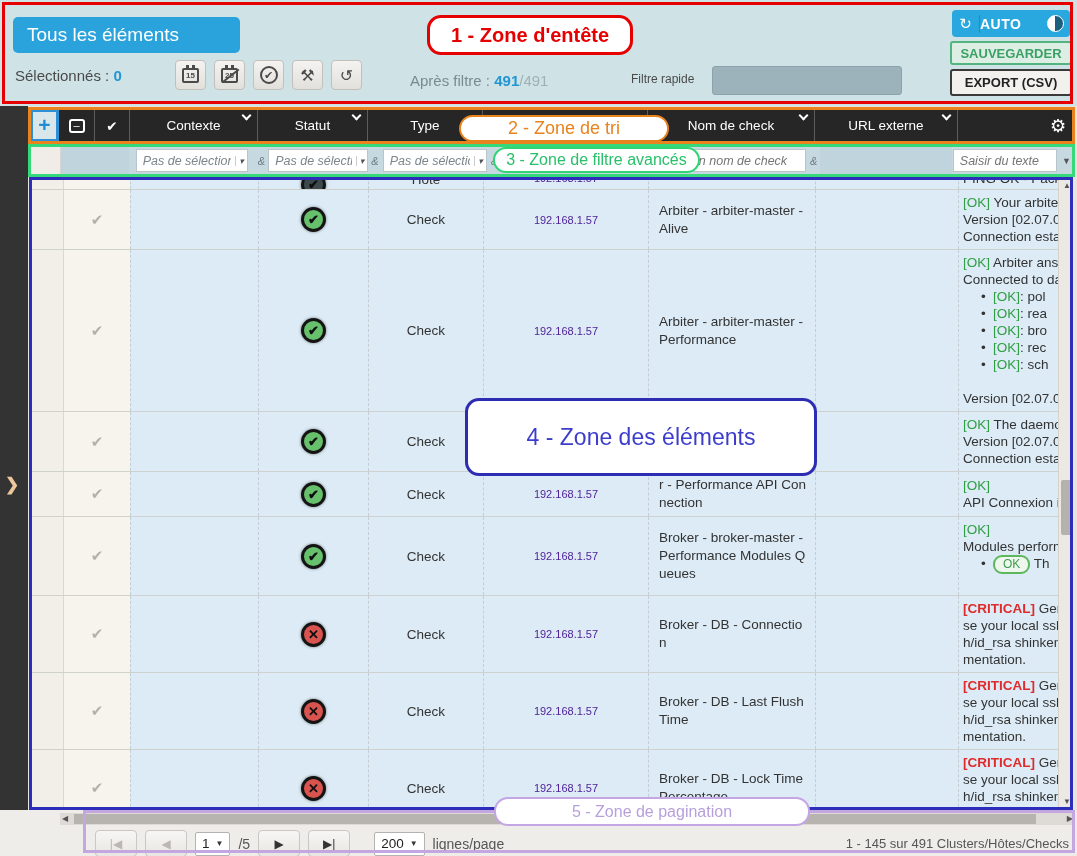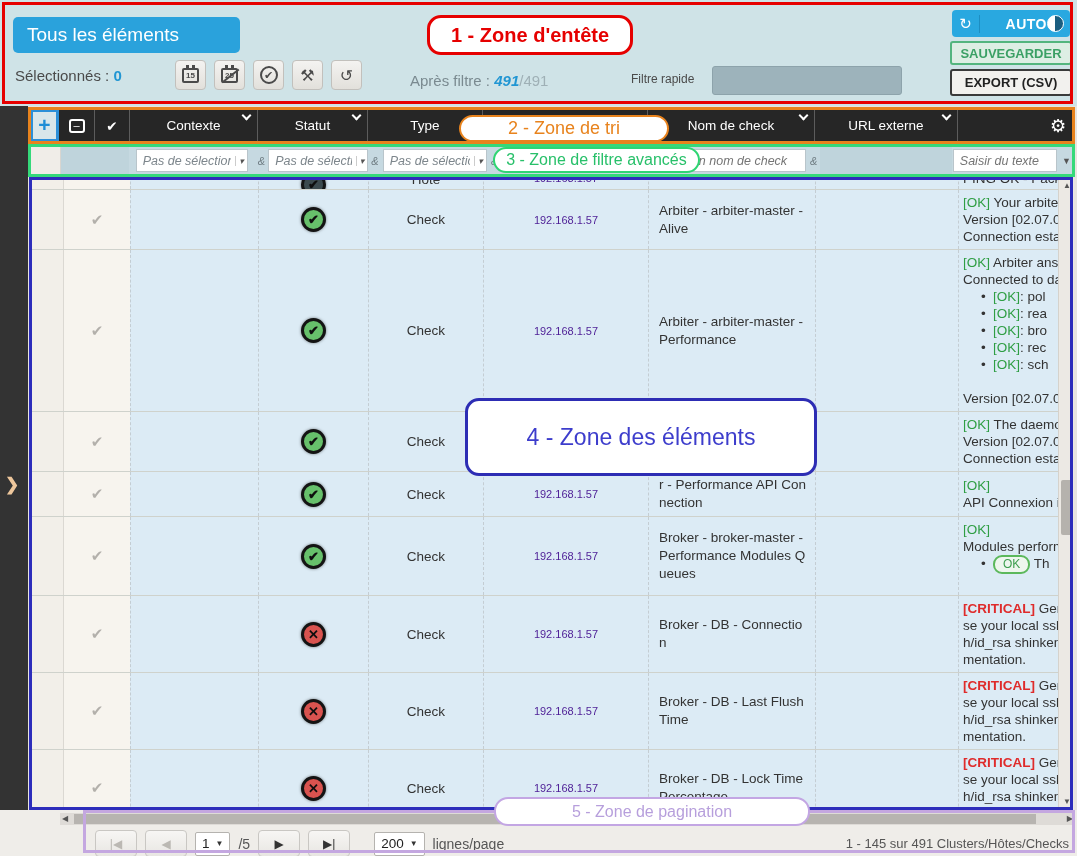--- a/index.html
+++ b/index.html
@@ -17,29 +17,29 @@
   .icon-btn { width:31px; height:30px; border:1px solid #c2c0bc; border-radius:4px;
               background:linear-gradient(#f4f3f1,#e2e0db); color:#4a4a4a; display:flex; align-items:center;
               justify-content:center; font-size:16px; cursor:pointer; position:relative; }
   .cal { width:17px; height:15px; border:2px solid #4a4a4a; border-radius:2px; position:relative;
          font-size:8px; font-weight:bold; display:flex; align-items:center; justify-content:center; color:#4a4a4a;}
   .cal:before { content:""; position:absolute; top:-5px; left:2px; width:3px; height:4px; background:#4a4a4a; }
   .cal:after  { content:""; position:absolute; top:-5px; right:2px; width:3px; height:4px; background:#4a4a4a; }
   .cal.crossed .x { position:absolute; left:-3px; top:5px; width:21px; height:2px; background:#4a4a4a; transform:rotate(-38deg); }
   .circ { width:18px; height:18px; border:2px solid #4a4a4a; border-radius:50%; font-size:11px; line-height:14px; text-align:center; }
   .after-filter { position:absolute; left:410px; top:72px; font-size:15px; color:#7a8a90; }
-  .after-filter b { color:#2196d3;font-style:italic; }
+  .after-filter b { color:#2196d3; }
   .after-filter .total { color:#9fb0b6; }
   .qf-label { position:absolute; left:631px; top:72px; font-size:12px; color:#4a4a4a; }
   .qf-input { position:absolute; left:712px; top:66px; width:190px; height:29px; background:#9db3bb;
               border:1px solid #8da3ab; border-radius:3px; font-size:14px; padding:0 6px; color:#2e3a3e; }
   .auto-btn { position:absolute; left:952px; top:10px; width:118px; height:27px; background:#29a8e0; border-radius:4px;
               display:flex; align-items:center; color:#fff; cursor:pointer; }
   .auto-sync { width:28px; text-align:center; font-size:15px; border-right:1px solid #1d8ec2; }
-  .auto-text { flex:1; text-align:right; font-weight:bold; font-size:14px; letter-spacing:.5px; }
+  .auto-text { flex:1; text-align:left; font-weight:bold; font-size:14px; letter-spacing:.5px; }
   .auto-moon { width:17px; height:17px; border-radius:50%; margin-right:6px; border:1px solid #fff;
                background:linear-gradient(90deg,#ffffff 50%,#1b5e80 50%); }
   .save-btn { position:absolute; left:950px; top:41px; width:122px; height:24px; background:#ddeee4;
               border:2px solid #53b57e; border-radius:3px; color:#3ba065; font-weight:bold; font-size:13px; cursor:pointer; }
   .export-btn { position:absolute; left:950px; top:69px; width:122px; height:27px; background:#f2f1ee;
                 border:2px solid #3a3a3a; border-radius:3px; color:#222; font-weight:bold; font-size:13px; cursor:pointer; }
 
   
   .sidebar { position:absolute; left:0; top:106px; width:28px; height:750px; background:#333; }
   .sidebar .chev { position:absolute; left:5px; top:368px; color:#eec79c; font-size:17px; font-weight:bold; }

